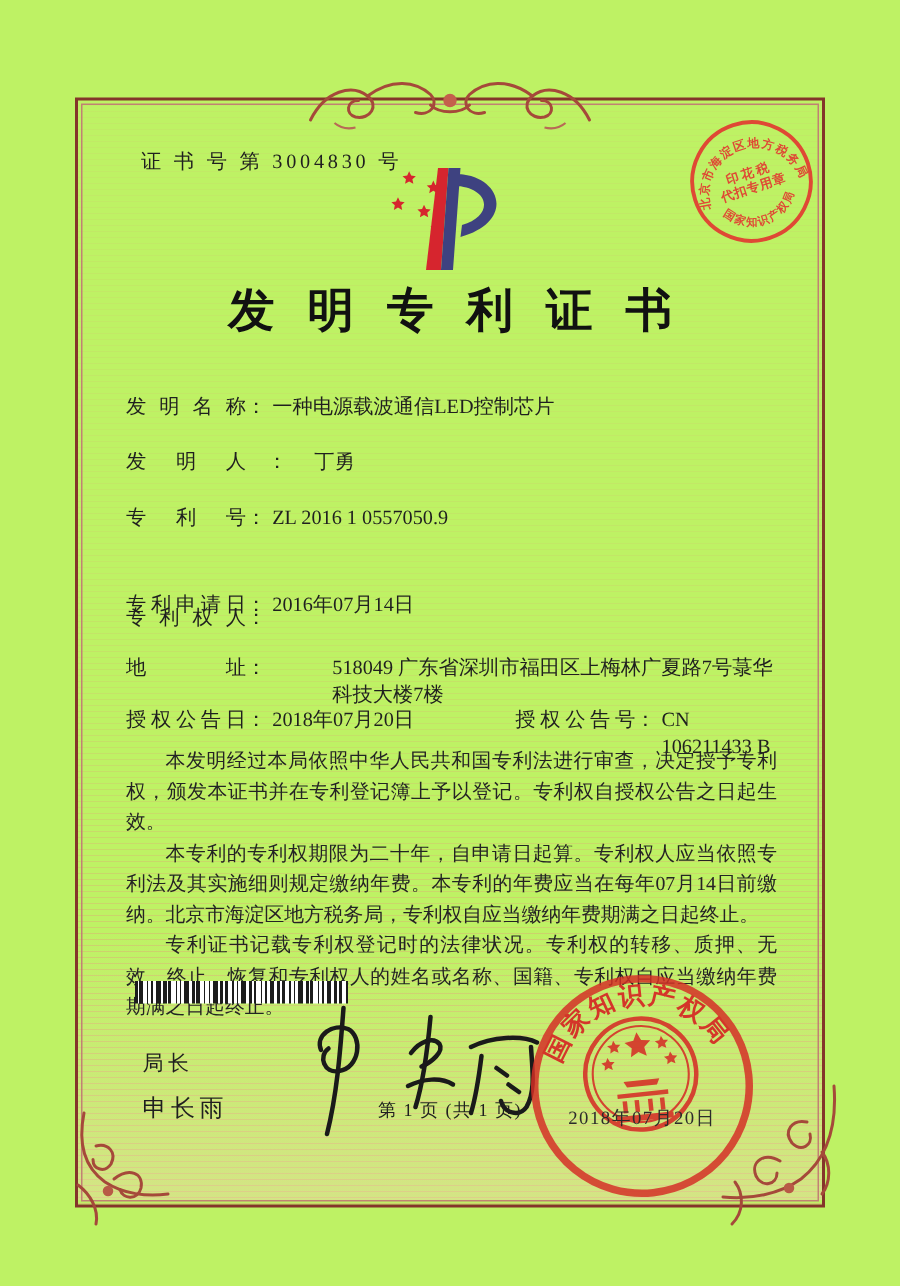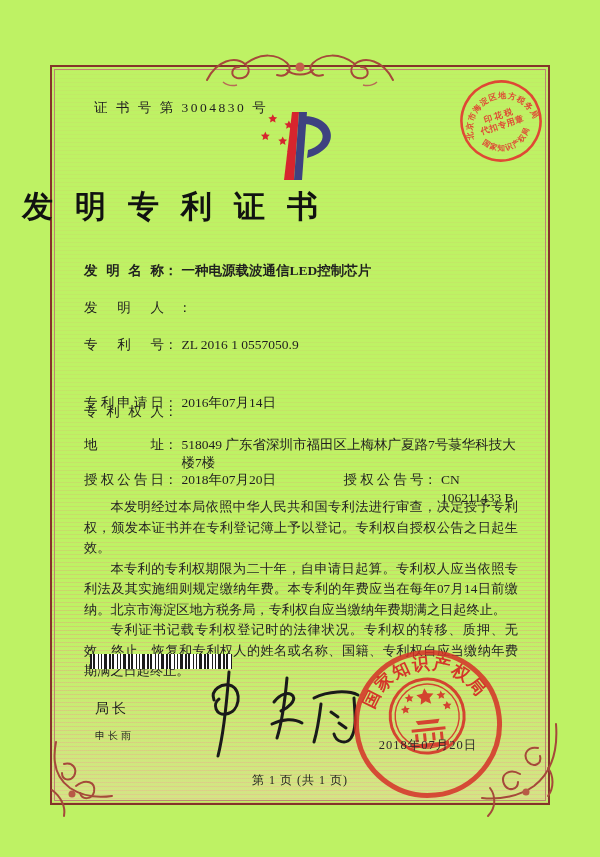--- a/index.html
+++ b/index.html
@@ -21,54 +21,54 @@
     background:linear-gradient(to bottom,rgba(248,208,188,0),rgba(248,206,186,.38));
     pointer-events:none;
   }
   .frame{
     position:absolute;left:54px;top:69px;width:490px;height:730px;
     border:1px solid #c08273;outline:2px solid #84352a;outline-offset:2px;
     pointer-events:none;
   }
   .cert-no{position:absolute;left:94px;top:99px;font-size:13.5px;letter-spacing:2.5px;}
   .title{
-    position:absolute;left:0;top:186px;width:100%;text-align:left;
+    position:absolute;left:0;top:186px;width:100%;text-align:center;
     font-size:31px;font-weight:700;letter-spacing:22px;text-indent:22px;color:#111;
   }
   .logo{position:absolute;left:243px;top:108px;width:114px;height:76px;}
   
   .frow{position:absolute;left:84px;width:436px;display:flex;align-items:flex-start;font-size:13.5px;line-height:18px;}
   .flabel{display:inline-block;width:80px;text-align:justify;text-align-last:justify;flex:0 0 80px;}
   .fcolon{flex:0 0 auto;margin-right:4px;}
   .fvalue{flex:1 1 auto;}
   
   .body-text{
     position:absolute;left:84px;top:497px;width:434px;
     font-size:13.2px;line-height:20.5px;text-align:justify;color:#242424;
   }
   .body-text p{margin:0;text-indent:2em;}
   .barcode{
     position:absolute;left:90px;top:654px;width:142px;height:15px;
     background:repeating-linear-gradient(90deg,#1c1c1c 0 2px,#fff 2px 3px,#1c1c1c 3px 5px,#fff 5px 8px,#1c1c1c 8px 9px,#fff 9px 11px,#1c1c1c 11px 12px,#fff 12px 14px,#1c1c1c 14px 17px,#fff 17px 19px);
   }
   .director-title{position:absolute;left:95px;top:700px;font-size:14px;letter-spacing:3px;font-family:"Liberation Sans","DejaVu Sans",sans-serif;}
-  .director-name{position:absolute;left:95px;top:729px;font-size:10px;letter-spacing:3px;font-family:"Liberation Sans","DejaVu Sans",sans-serif;}
+  .director-name{position:absolute;left:95px;top:729px;font-size:16px;letter-spacing:3px;font-family:"Liberation Sans","DejaVu Sans",sans-serif;}
   .signature{position:absolute;left:188px;top:666px;width:180px;height:96px;}
   
   .seal{
     position:absolute;left:354px;top:650px;width:148px;height:148px;
     transform:rotate(-6deg);opacity:.95;
   }
   .seal-ring{position:absolute;inset:0;border:5px solid rgba(213,45,38,.88);border-radius:50%;}
   .seal-date{
     position:absolute;left:354px;top:737px;width:148px;text-align:center;
     font-size:12.5px;letter-spacing:1px;color:#2b2b2b;
   }
   .tax-stamp{position:absolute;left:459px;top:79px;width:84px;height:84px;transform:rotate(-18deg);opacity:.92;}
-  .footer{position:absolute;left:0;top:772px;width:100%;text-align:center;font-size:12px;letter-spacing:1px;}
+  .footer{position:absolute;left:0;top:732px;width:100%;text-align:center;font-size:12px;letter-spacing:1px;}
   .orn{position:absolute;pointer-events:none;}
 </style>
 </head>
 <body>
 
 <div class="page">
 
   <div class="texture"></div>
   <div class="warmband"></div>
   <div class="frame"></div>
@@ -115,47 +115,48 @@
       <path d="M34,6 l2.2,4.6 5,.6 -3.7,3.4 1,4.9 -4.5,-2.5 -4.4,2.5 1,-4.9 -3.7,-3.4 5,-.6 Z" transform="scale(.62) translate(2,32)"></path>
       <path d="M34,6 l2.2,4.6 5,.6 -3.7,3.4 1,4.9 -4.5,-2.5 -4.4,2.5 1,-4.9 -3.7,-3.4 5,-.6 Z" transform="scale(.62) translate(30,40)"></path>
       <path d="M34,6 l2.2,4.6 5,.6 -3.7,3.4 1,4.9 -4.5,-2.5 -4.4,2.5 1,-4.9 -3.7,-3.4 5,-.6 Z" transform="scale(.62) translate(44,58)"></path>
     </g>
     <polygon points="49,4 56,4 51,72 41,72" fill="#d6252e"></polygon>
     <path d="M56,4 L64,4 L59,72 L51,72 Z M63,8 C92,10 100,40 64,50 L65,42 C86,36 84,18 62,16 Z" fill="#3e4280"></path>
   </svg>
 
   <div class="title">发明专利证书</div>
 
-  <div class="frow" style="top:262px;font-weight:bold;">
+  <div class="frow" style="top:262px;">
     <span class="flabel">发明名称</span>
       <span class="fcolon">：</span>
     <span class="fvalue">一种电源载波通信LED控制芯片</span>
   </div>
   <div class="frow" style="top:299px;gap:14px;">
     <span class="flabel">发明人</span>
       <span class="fcolon">：</span>
+    <span class="fvalue">丁勇</span>
   </div>
   <div class="frow" style="top:336px;justify-content:space-between;">
     <span class="flabel">专利号</span>
       <span class="fcolon">：</span>
     <span class="fvalue">ZL 2016 1 0557050.9</span>
   </div>
   <div class="frow" style="top:394px;">
     <span class="flabel">专利申请日</span>
       <span class="fcolon">：</span>
     <span class="fvalue">2016年07月14日</span>
   </div>
   <div class="frow" style="top:403px;">
     <span class="flabel">专利权人</span>
       <span class="fcolon">：</span>
   </div>
   <div class="frow" style="top:436px;">
     <span class="flabel">地址</span>
       <span class="fcolon">：</span>
-    <span class="fvalue" style="max-width:340px;">518049 广东省深圳市福田区上梅林广夏路7号菉华科技大楼7楼</span>
+    <span class="fvalue" style="max-width:340px;margin-left:40px;">518049 广东省深圳市福田区上梅林广夏路7号菉华科技大楼7楼</span>
   </div>
   <div class="frow" style="top:471px;">
     <span class="flabel">授权公告日</span>
       <span class="fcolon">：</span>
     <span style="flex:0 0 150px;">2018年07月20日</span>
     <span class="flabel2 flabel" style="margin-left:12px;">授权公告号</span>
       <span class="fcolon">：</span>
     <span>CN 106211433 B</span>
   </div>
 

